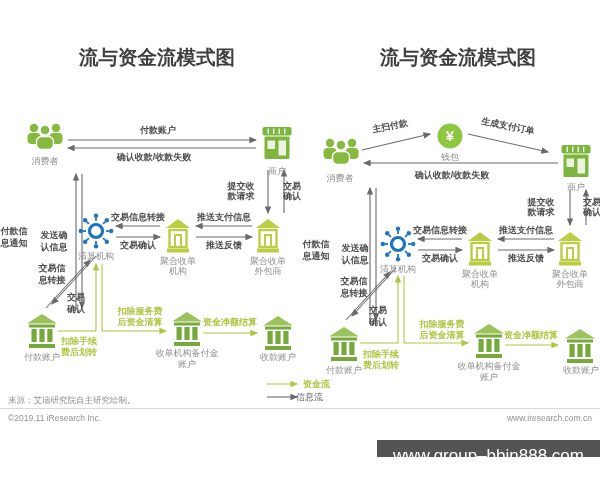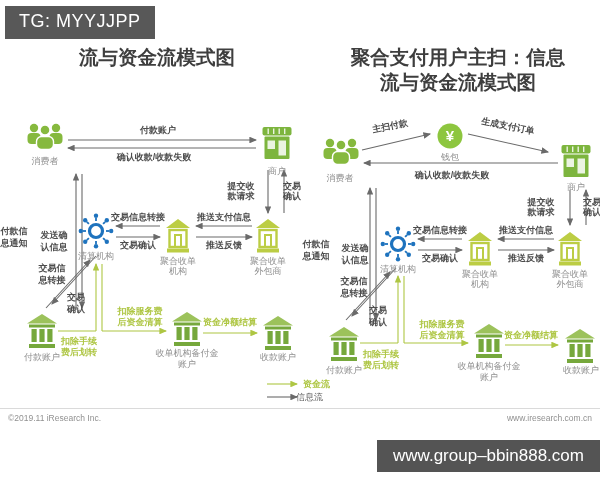--- a/index.html
+++ b/index.html
@@ -11,21 +11,21 @@
   .c{transform:translateX(-50%);}
   .f{color:#4d4d4d;font-weight:bold;}
   .n{color:#8f8f8f;}
   .g{color:#AEC643;font-weight:bold;}
   .rn{transform:translateX(-50%) rotate(-11deg);}
   .rp{transform:translateX(-50%) rotate(11deg);}
   .ic{position:absolute;}
   #arrows{position:absolute;left:0;top:0;width:600px;height:480px;}
   .badge{position:absolute;left:5px;top:6px;background:#585858;color:#fff;
     font-size:18px;padding:5px 14px 7px 14px;letter-spacing:.5px;}
-  .wmbar{position:absolute;left:377px;top:440px;width:223px;height:32px;background:#545454;
+  .wmbar{position:absolute;left:377px;top:440px;width:223px;height:17px;background:#545454;
     color:#fff;font-size:17px;text-align:center;line-height:31px;}
   .ft{position:absolute;font-size:8.5px;color:#919191;white-space:nowrap;}
   .divider{position:absolute;left:0;top:408px;width:600px;height:1px;background:#dadada;}
 </style>
 </head>
 <body>
 
 <div id="canvas">
 
   <svg width="0" height="0" style="position:absolute">
@@ -137,27 +137,25 @@
       <line x1="376" y1="188" x2="376" y2="320" stroke="#6a6a6a" stroke-width="1.1" marker-end="url(#an)"></line>
       <line x1="346" y1="320" x2="390" y2="272" stroke="#6a6a6a" stroke-width="1.1" marker-end="url(#an)"></line>
       <line x1="396" y1="268" x2="352" y2="316" stroke="#6a6a6a" stroke-width="1.1" marker-end="url(#an)"></line>
       <line x1="360" y1="343" x2="398" y2="343" stroke="#AEC643" stroke-width="1.1"></line>
       <line x1="398" y1="343" x2="398" y2="276" stroke="#AEC643" stroke-width="1.1" marker-end="url(#ag)"></line>
       <line x1="404" y1="276" x2="404" y2="343" stroke="#AEC643" stroke-width="1.1"></line>
       <line x1="404" y1="343" x2="468" y2="343" stroke="#AEC643" stroke-width="1.1" marker-end="url(#ag)"></line>
       <line x1="505" y1="345" x2="558" y2="345" stroke="#AEC643" stroke-width="1.1" marker-end="url(#ag)"></line>
     </svg>
 
-  <div class="badge">TG: MYYJJPP</div>
 
   <div class="title" style="left:157px;top:45px;">
     <div>流与资金流模式图</div>
   </div>
   <div class="title" style="left:458px;top:45px;">
-    <div>聚合支付用户主扫：信息</div>
     <div>流与资金流模式图</div>
   </div>
 
   <svg class="ic" style="left:26px;top:122px;width:38px;height:30px">
       <use href="#sym-people"></use>
     </svg>
   <svg class="ic" style="left:262px;top:127px;width:30px;height:34px">
       <use href="#sym-store"></use>
     </svg>
   <svg class="ic" style="left:78px;top:213px;width:36px;height:36px">
@@ -275,19 +273,20 @@
   <div class="lb c g" style="left:442px;top:319px">扣除服务费</div>
   <div class="lb c g" style="left:442px;top:330px">后资金清算</div>
   <div class="lb c n" style="left:489px;top:361px">收单机构备付金</div>
   <div class="lb c n" style="left:489px;top:372px">账户</div>
   <div class="lb c g" style="left:531px;top:330px">资金净额结算</div>
   <div class="lb c n" style="left:581px;top:365px">收款账户</div>
 
   <div class="lb g" style="left:303px;top:379px">资金流</div>
   <div class="lb" style="left:296px;top:392px;color:#595959">信息流</div>
 
+  <div class="ft" style="left:8px;top:395px">来源：艾瑞研究院自主研究绘制。</div>
   <div class="divider"></div>
   <div class="ft" style="left:8px;top:413px">©2019.11 iResearch Inc.</div>
   <div class="ft" style="right:8px;top:413px;text-align:right">www.iresearch.com.cn</div>
 
   <div class="wmbar">www.group–bbin888.com</div>
 
 </div>
 
 </body></html>

